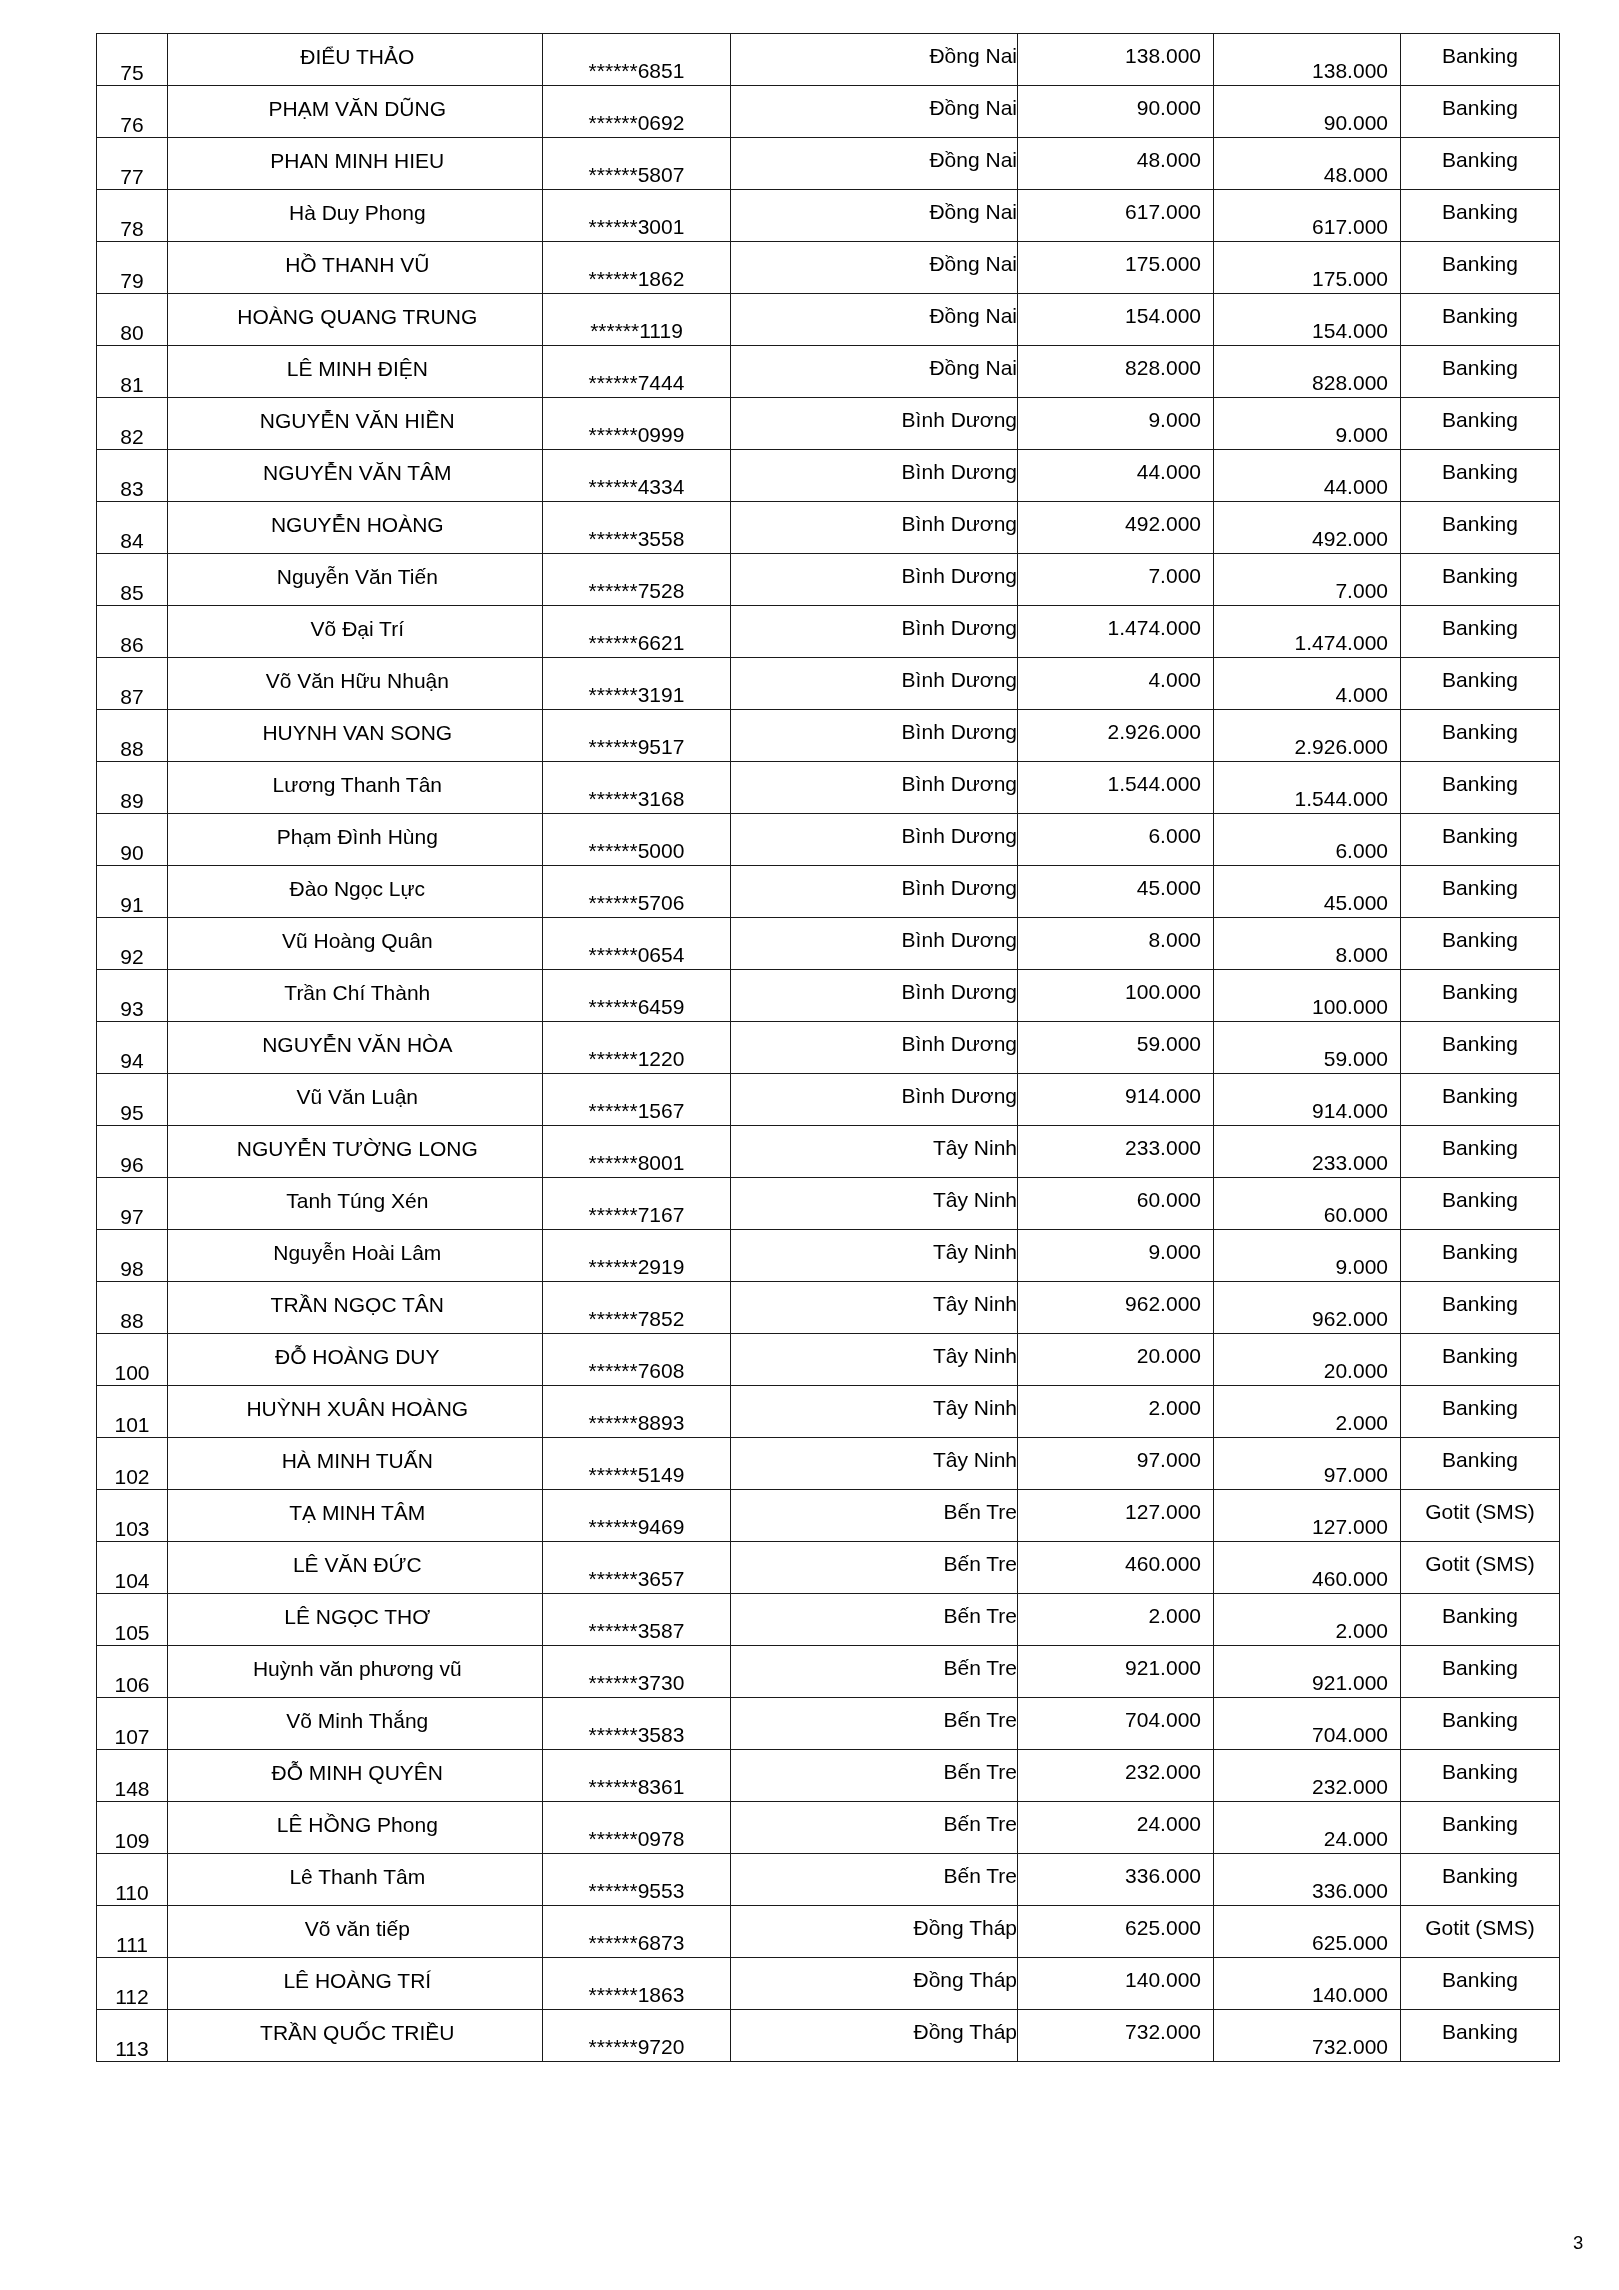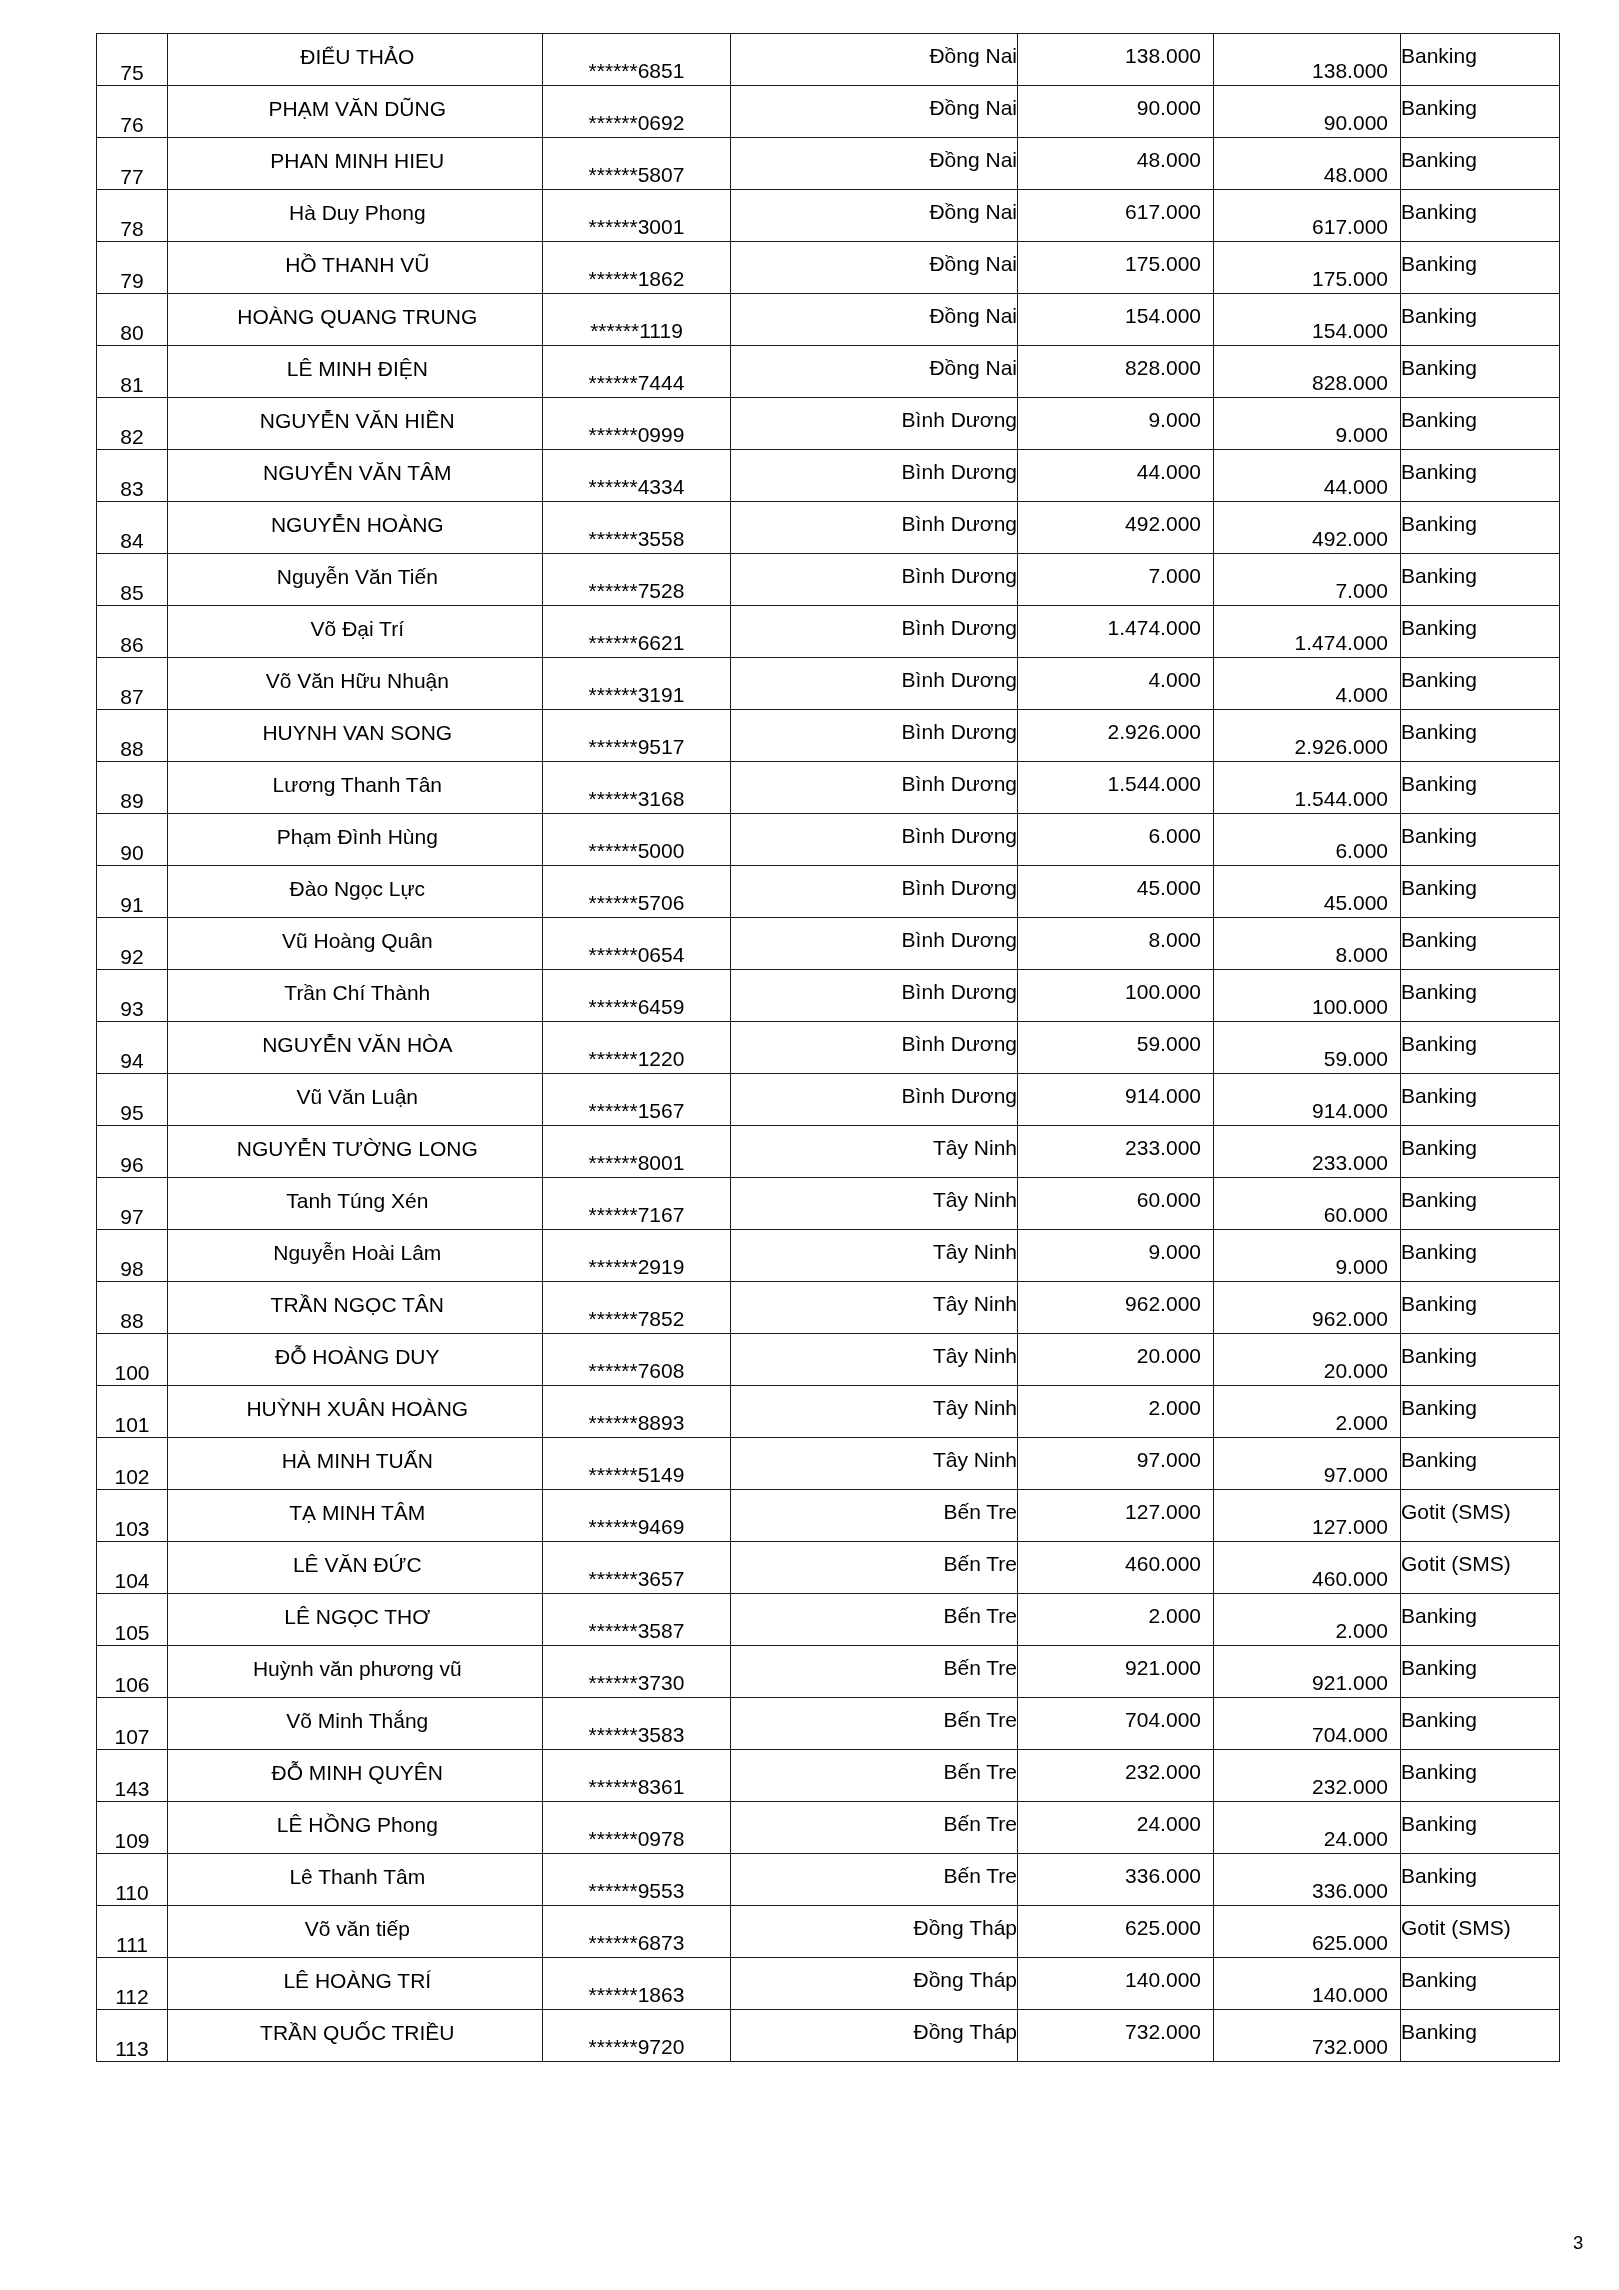--- a/index.html
+++ b/index.html
@@ -24,21 +24,21 @@
     col.c-prov { width: 287px; }
     col.c-amt1 { width: 196px; }
     col.c-amt2 { width: 187px; }
     col.c-method { width: 159px; }
     .stt { vertical-align: bottom; text-align: center; padding-bottom: 1.8px !important; }
     .name { vertical-align: top; text-align: center; padding: 12px 0 0 4.6px !important; }
     .acct { vertical-align: bottom; text-align: center; padding: 0 0 3.7px 0 !important; }
     .prov { vertical-align: top; text-align: right; padding-top: 11px !important; }
     .amt1 { vertical-align: top; text-align: right; padding: 11px 12px 0 0 !important; }
     .amt2 { vertical-align: bottom; text-align: right; padding: 0 12px 3.7px 0 !important; }
-    .method { vertical-align: top; padding-top: 11px !important; }
+    .method { vertical-align: top; text-align: center; padding-top: 11px !important; }
     .page-num {
       position: absolute; left: 1573px; top: 2232px;
       font-size: 18.5px;
     }
   </style>
 </head>
 <body>
 
 <table class="list">
   <colgroup>
@@ -342,21 +342,21 @@
       <tr>
         <td class="stt">107</td>
         <td class="name">Võ Minh Thắng</td>
         <td class="acct">******3583</td>
         <td class="prov">Bến Tre</td>
         <td class="amt1">704.000</td>
         <td class="amt2">704.000</td>
         <td class="method">Banking</td>
       </tr>
       <tr>
-        <td class="stt">143</td>
+        <td class="stt">148</td>
         <td class="name">ĐỖ MINH QUYÊN</td>
         <td class="acct">******8361</td>
         <td class="prov">Bến Tre</td>
         <td class="amt1">232.000</td>
         <td class="amt2">232.000</td>
         <td class="method">Banking</td>
       </tr>
       <tr>
         <td class="stt">109</td>
         <td class="name">LÊ HỒNG Phong</td>

